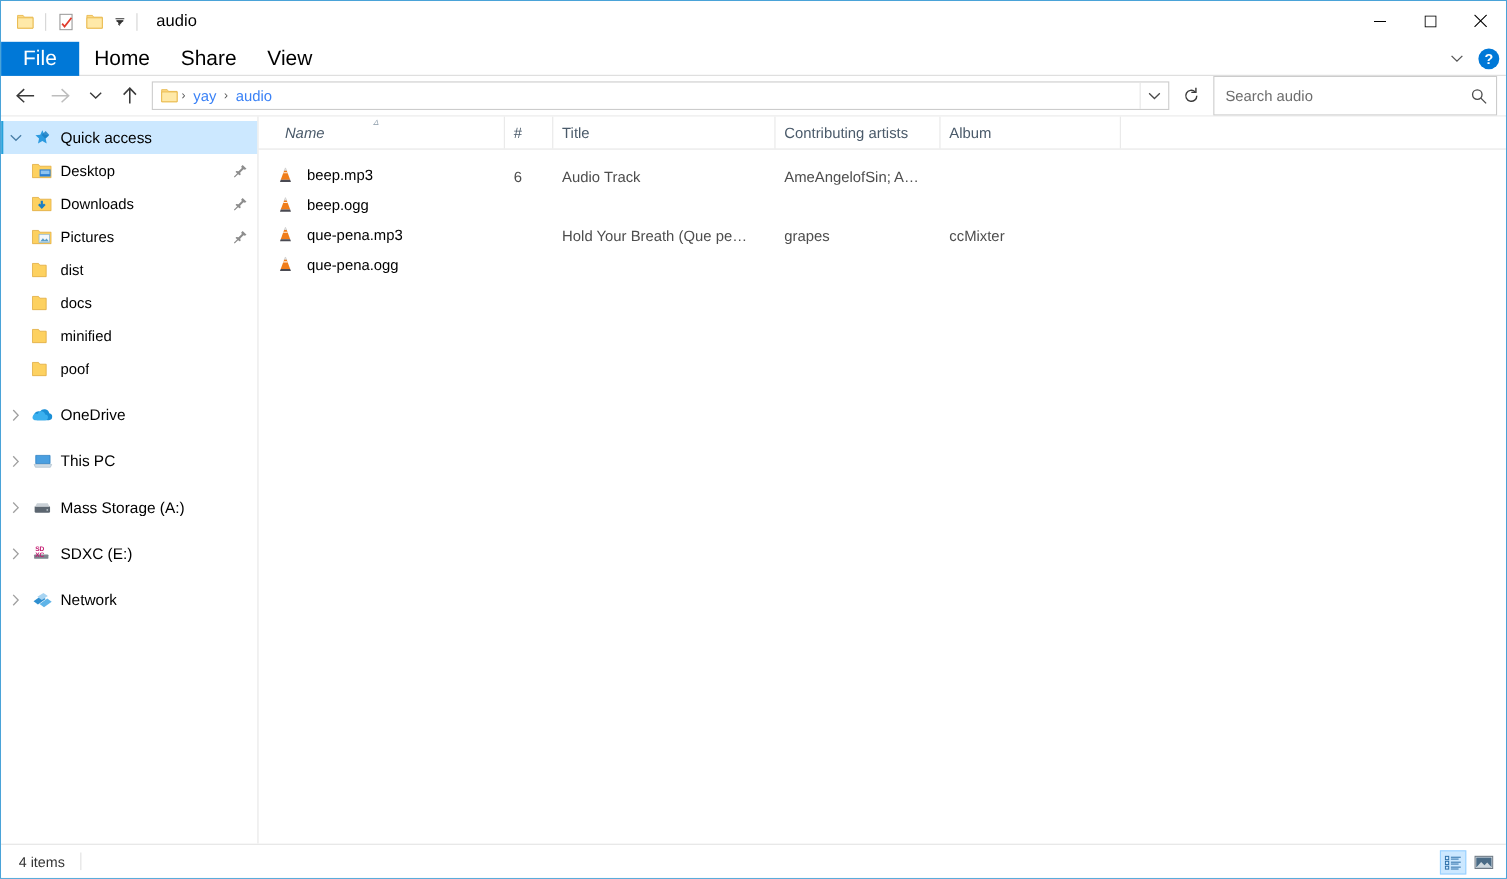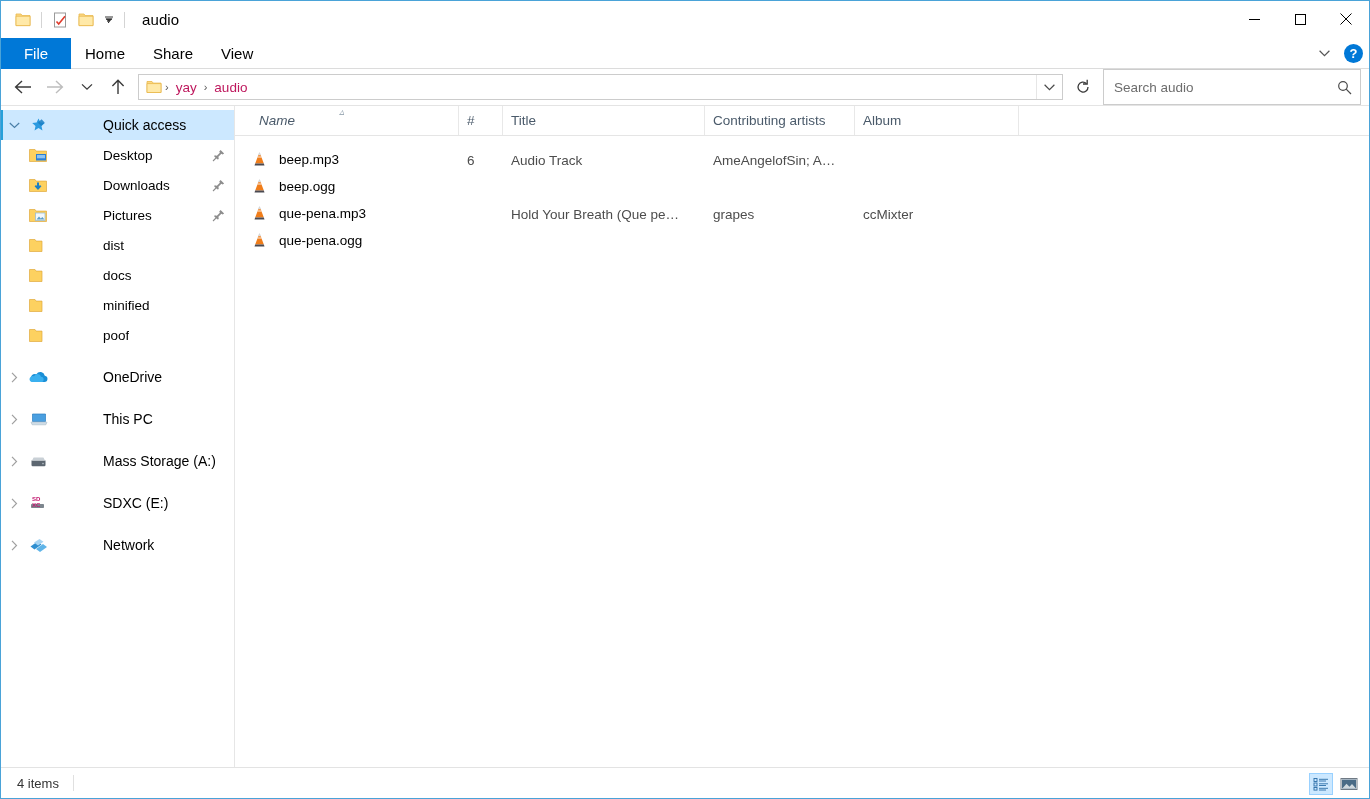--- a/index.html
+++ b/index.html
@@ -51,21 +51,21 @@
   
   .ribbon {
     height: 31px; min-height: 31px;
     display: flex; align-items: stretch;
     background: #ffffff;
     border-bottom: 1px solid #dcdcdc;
     position: relative;
   }
   .tab {
     display: flex; align-items: center; justify-content: center;
-    font-size: 15px; color: #000000;
+    font-size: 19px; color: #000000;
     padding: 0 14px; min-width: 56px;
     height: 31px;
   }
   .tab-file {
     background: #0078d7; color: #ffffff;
     min-width: 70px; padding: 0 20px;
   }
   .ribbon-right {
     position: absolute; right: 6px; top: 0; height: 31px;
     display: flex; align-items: center; gap: 8px;
@@ -92,21 +92,21 @@
   .nav-up { width: 30px; }
   .crumbbox {
     flex: 1; height: 26px;
     border: 1px solid #cccccc; background: #ffffff;
     display: flex; align-items: center;
     margin-left: 5px; margin-right: 6px;
     position: relative;
   }
   .crumb-inner { display: flex; align-items: center; padding-left: 7px; gap: 0; }
   .crumb-text {
-    font-size: 13.5px; color: #be185d; padding: 0 6px;
+    font-size: 13.5px; color: #3b82f6; padding: 0 6px;
   }
   .crumb-sep { color: #555555; font-size: 11px; padding: 0 1px; display:flex; align-items:center;}
   .crumb-right {
     position: absolute; right: 0; top: 0; height: 24px;
     display: flex; align-items: center;
   }
   .crumb-caret {
     width: 26px; height: 24px; display: flex;
     align-items: center; justify-content: center;
     border-left: 1px solid #e6e6e6;
@@ -158,21 +158,21 @@
     width: 26px; min-width: 26px; display: flex;
     align-items: center; justify-content: center;
   }
   .nav-icon {
     width: 22px; min-width: 22px; height: 18px;
     display: flex; align-items: center; justify-content: center;
     margin-right: 6px;
   }
   .nav-label {
     font-size: 13.5px; color: #000000;
-    white-space: nowrap; overflow: hidden; margin-left: 48px;
+    white-space: nowrap; overflow: hidden;
   }
   .nav-item.root > .nav-label { font-size: 14px; }
   .pin { margin-left: auto; width: 16px; display:flex; align-items:center; justify-content:center;}
   .indent-1 { padding-left: 26px; }
   .gap { height: 12px; }
 
   
   .filepane {
     flex: 1; display: flex; flex-direction: column;
     background: #ffffff; min-width: 0;

